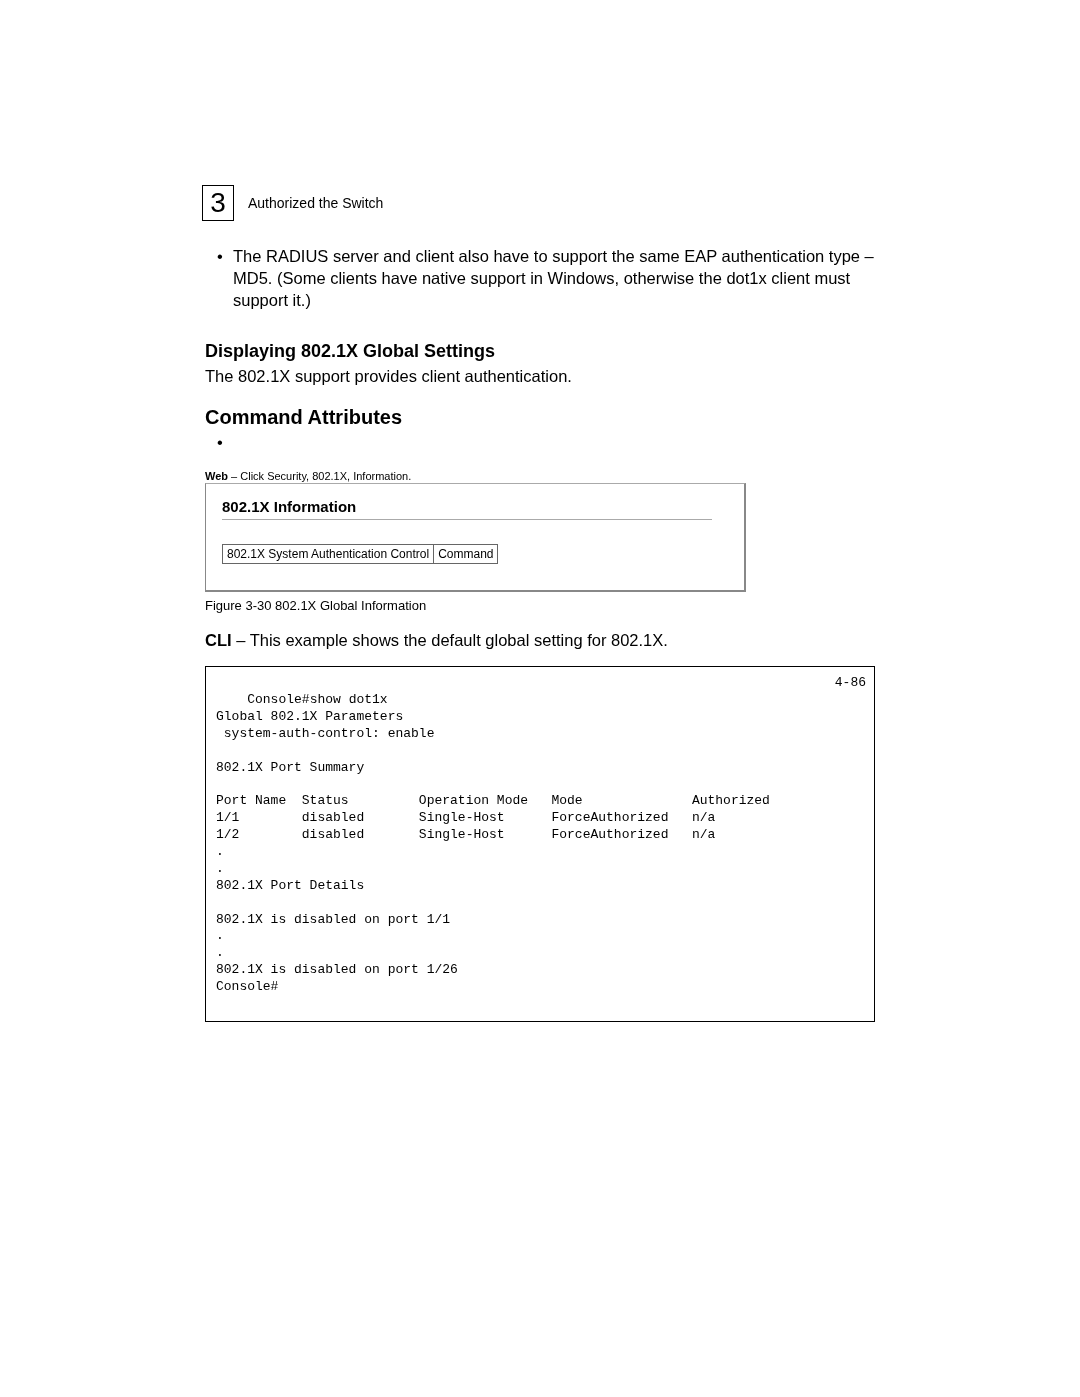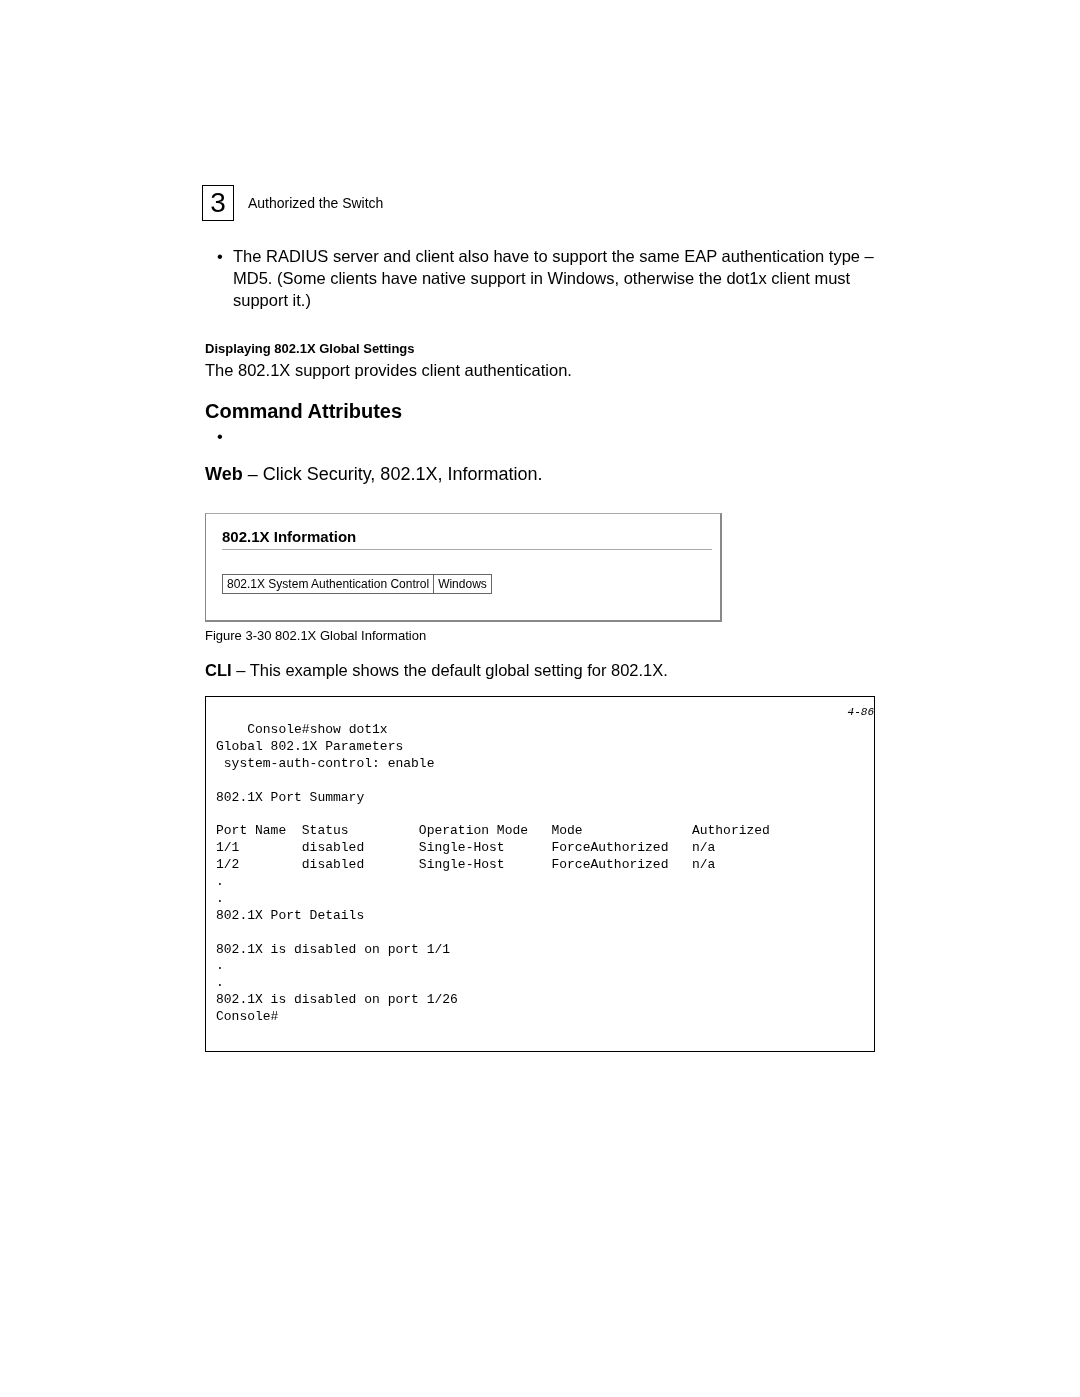--- a/index.html
+++ b/index.html
@@ -40,21 +40,21 @@
   }
   .bullet-row {
     display: flex;
   }
   .bullet-dot {
     width: 16px;
     flex-shrink: 0;
   }
   .section-heading {
     font-weight: bold;
-    font-size: 13px;
+    font-size: 18px;
     margin-bottom: 4px;
   }
   .para {
     font-size: 16.5px;
     line-height: 1.32;
     margin-bottom: 18px;
   }
   .sub-heading {
     font-weight: bold;
     font-size: 20px;
@@ -62,29 +62,29 @@
   }
   .attr-line {
     font-size: 16.5px;
     margin-bottom: 18px;
     margin-left: 12px;
     display: flex;
   }
   .attr-line .bullet-dot { width: 16px; flex-shrink:0;}
   .bold { font-weight: bold; }
   .web-line {
-    font-size: 18px;
-    margin-bottom: 28px;
+    font-size: 11px;
+    margin-bottom: 1px;
   }
   .info-panel {
     border-left: 1px solid #888;
     border-right: 2px solid #888;
     border-top: 1px solid #aaa;
     border-bottom: 2px solid #888;
-    padding: 14px 8px 26px 16px;
+    padding: 14px 32px 26px 16px;
     margin-bottom: 6px;
     width: 490px;
   }
   .info-title {
     font-weight: bold;
     font-size: 15px;
     margin-bottom: 4px;
   }
   .info-divider {
     border-top: 1px solid #aaa;
@@ -116,25 +116,24 @@
     border: 1px solid #000;
     padding: 8px 10px;
     font-family: "Courier New", Courier, monospace;
     font-size: 13px;
     line-height: 1.3;
     white-space: pre;
     position: relative;
   }
   .cli-ref {
     position: absolute;
-    right: 0;
+    right: 8px;
     top: 8px;
-    font-style: italic;
     font-family: "Courier New", Courier, monospace;
-    font-size: 11px;
+    font-size: 13px;
   }
   .page-number {
     font-size: 14px;
     margin-top: 230px;
   }
 </style>
 </head>
 <body>
 
 <div class="page">
@@ -163,21 +162,21 @@
 
   <div class="web-line">
     <span class="bold">Web</span><span> – Click Security, 802.1X, Information.</span>
   </div>
 
   <div class="info-panel">
     <div class="info-title">802.1X Information</div>
     <div class="info-divider"></div>
     <div class="info-table">
       <div class="info-cell-a">802.1X System Authentication Control</div>
-      <div class="info-cell-b">Windows</div>
+      <div class="info-cell-b">Command</div>
     </div>
   </div>
 
   <div class="figure-caption">Figure 3-30  802.1X Global Information</div>
 
   <div class="cli-intro">
     <span class="bold">CLI</span><span> – This example shows the default global setting for 802.1X.</span>
   </div>
 
   <div class="cli-box">

